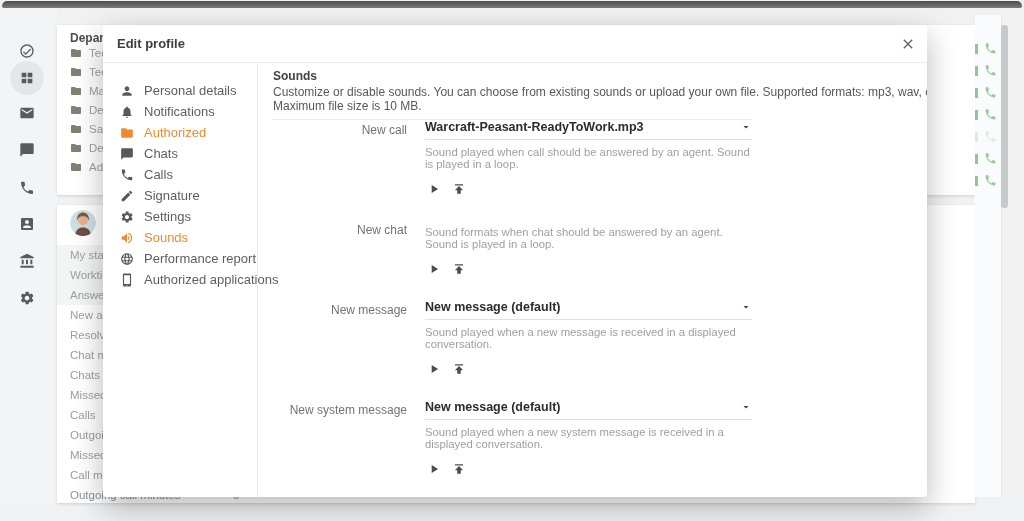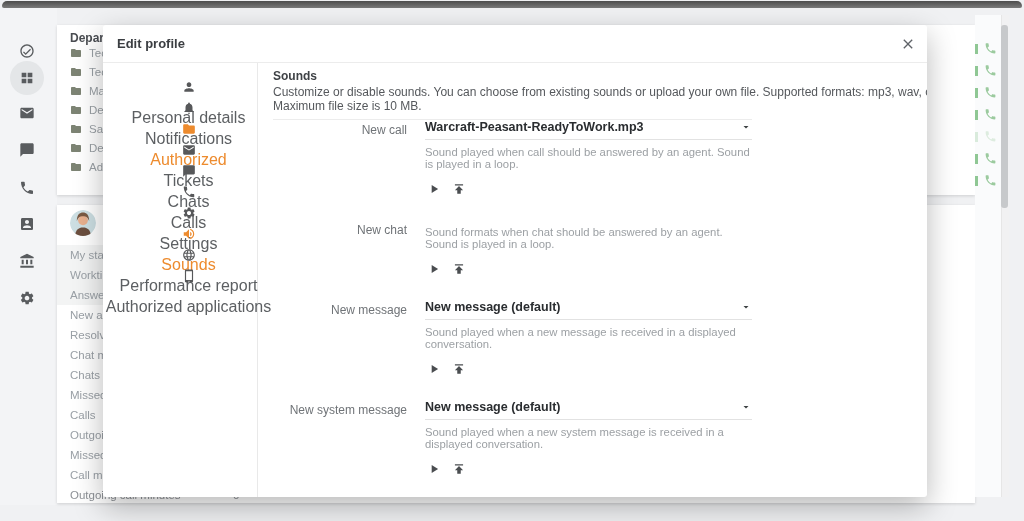--- a/index.html
+++ b/index.html
@@ -37,22 +37,22 @@
   .vthumb{position:absolute;left:1001px;top:25px;width:7px;height:183px;background:#c7c9cb;border-radius:3px;}
   
   .modal{position:absolute;left:103px;top:25px;width:824px;height:472px;background:#fff;border-radius:3px;
          box-shadow:0 10px 30px rgba(0,0,0,.28);overflow:hidden;z-index:10;}
   .m-header{height:37px;border-bottom:1px solid #ececec;position:relative;}
   .m-title{position:absolute;left:14px;top:0;line-height:37px;font-size:13px;font-weight:bold;color:#3b3e42;}
   .m-close{position:absolute;right:11px;top:11px;width:16px;height:16px;color:#5f6368;cursor:pointer;}
   .m-close svg{width:16px;height:16px;fill:currentColor;}
   .m-body{display:flex;height:434px;}
   .m-menu{width:154px;border-right:1px solid #e9e9e9;padding-top:17px;flex:none;}
-  .m-item{height:21px;display:flex;align-items:center;gap:15px;padding-left:17px;font-size:16px;
-          color:#5c5f62;cursor:pointer;white-space:nowrap;flex-direction:column;}
+  .m-item{height:21px;display:flex;align-items:center;gap:10px;padding-left:17px;font-size:13px;
+          color:#5c5f62;cursor:pointer;white-space:nowrap;}
   .m-item svg{width:14px;height:14px;fill:#57585a;flex:none;}
   .m-item.active{color:#ed8b2e;}
   .m-item.active svg{fill:#ed8b2e;}
   .m-content{flex:1;padding:6px 16px 0 15px;overflow:hidden;}
   .s-head{font-size:12px;font-weight:bold;color:#3f4246;}
   .s-desc{margin-top:3px;width:692px;font-size:12px;line-height:13.5px;color:#55585c;}
   .form{width:479px;}
   .f-divider{margin-top:6px;border-top:1px solid #ececec;}
   .frow{display:flex;}
   .frow + .frow{margin-top:24px;}
@@ -263,35 +263,35 @@
           <span>Notifications</span>
         </div>
         <div class="m-item active">
           <svg viewBox="0 0 24 24">
               <path d="M10 4H4c-1.1 0-2 .9-2 2v12c0 1.1.9 2 2 2h16c1.1 0 2-.9 2-2V8c0-1.1-.9-2-2-2h-8l-2-2z"></path>
             </svg>
           <span>Authorized</span>
         </div>
         <div class="m-item">
           <svg viewBox="0 0 24 24">
-              <path d="M20 4H4c-1.1 0-2 .9-2 2v12c0 1.1.9 2 2 2h16c1.1 0 2-.9 2-2V6c0-1.1-.9-2-2-2zm0 4l-8 5-8-5V6l8 5 8-5v2z"></path>
-            </svg>
-          <span>Tickets</span>
-        </div>
-        <div class="m-item">
-          <svg viewBox="0 0 24 24">
               <path d="M20 2H4c-1.1 0-2 .9-2 2v18l4-4h14c1.1 0 2-.9 2-2V4c0-1.1-.9-2-2-2z"></path>
             </svg>
           <span>Chats</span>
         </div>
         <div class="m-item">
           <svg viewBox="0 0 24 24">
               <path d="M6.6 10.8c1.4 2.8 3.8 5.1 6.6 6.6l2.2-2.2c.3-.3.7-.4 1-.2 1.1.4 2.3.6 3.6.6.6 0 1 .4 1 1V20c0 .6-.4 1-1 1C10.8 21 3 13.2 3 3.5 3 2.9 3.4 2.5 4 2.5h3.5c.6 0 1 .4 1 1 0 1.2.2 2.4.6 3.6.1.3 0 .7-.2 1l-2.3 2.7z"></path>
             </svg>
           <span>Calls</span>
+        </div>
+        <div class="m-item">
+          <svg viewBox="0 0 24 24">
+              <path d="M3 17.25V21h3.75L17.8 9.94l-3.75-3.75L3 17.25zM20.7 7c.4-.4.4-1 0-1.4l-2.3-2.3c-.4-.4-1-.4-1.4 0l-1.8 1.8 3.7 3.7L20.7 7z"></path>
+            </svg>
+          <span>Signature</span>
         </div>
         <div class="m-item">
           <svg viewBox="0 0 24 24">
               <path d="M19.4 12.9c0-.3.1-.6.1-.9s0-.6-.1-.9l2-1.6c.2-.1.2-.4.1-.6l-1.9-3.3c-.1-.2-.4-.3-.6-.2l-2.4 1c-.5-.4-1-.7-1.6-.9l-.4-2.5c0-.2-.2-.4-.5-.4h-3.8c-.2 0-.4.2-.5.4l-.4 2.5c-.6.2-1.1.6-1.6.9l-2.4-1c-.2-.1-.5 0-.6.2L2.9 8.9c-.1.2-.1.5.1.6l2 1.6c0 .3-.1.6-.1.9s0 .6.1.9l-2 1.6c-.2.1-.2.4-.1.6l1.9 3.3c.1.2.4.3.6.2l2.4-1c.5.4 1 .7 1.6.9l.4 2.5c0 .2.2.4.5.4h3.8c.2 0 .4-.2.5-.4l.4-2.5c.6-.2 1.1-.6 1.6-.9l2.4 1c.2.1.5 0 .6-.2l1.9-3.3c.1-.2.1-.5-.1-.6l-2-1.6zM12 15.5c-1.9 0-3.5-1.6-3.5-3.5s1.6-3.5 3.5-3.5 3.5 1.6 3.5 3.5-1.6 3.5-3.5 3.5z"></path>
             </svg>
           <span>Settings</span>
         </div>
         <div class="m-item active">
           <svg viewBox="0 0 24 24">
               <path d="M3 9v6h4l5 5V4L7 9H3zm13.5 3c0-1.8-1-3.3-2.5-4v8c1.5-.7 2.5-2.2 2.5-4zM14 3.2v2.1c2.9.9 5 3.5 5 6.7s-2.1 5.8-5 6.7v2.1c4-.9 7-4.5 7-8.8s-3-7.9-7-8.8z"></path>

